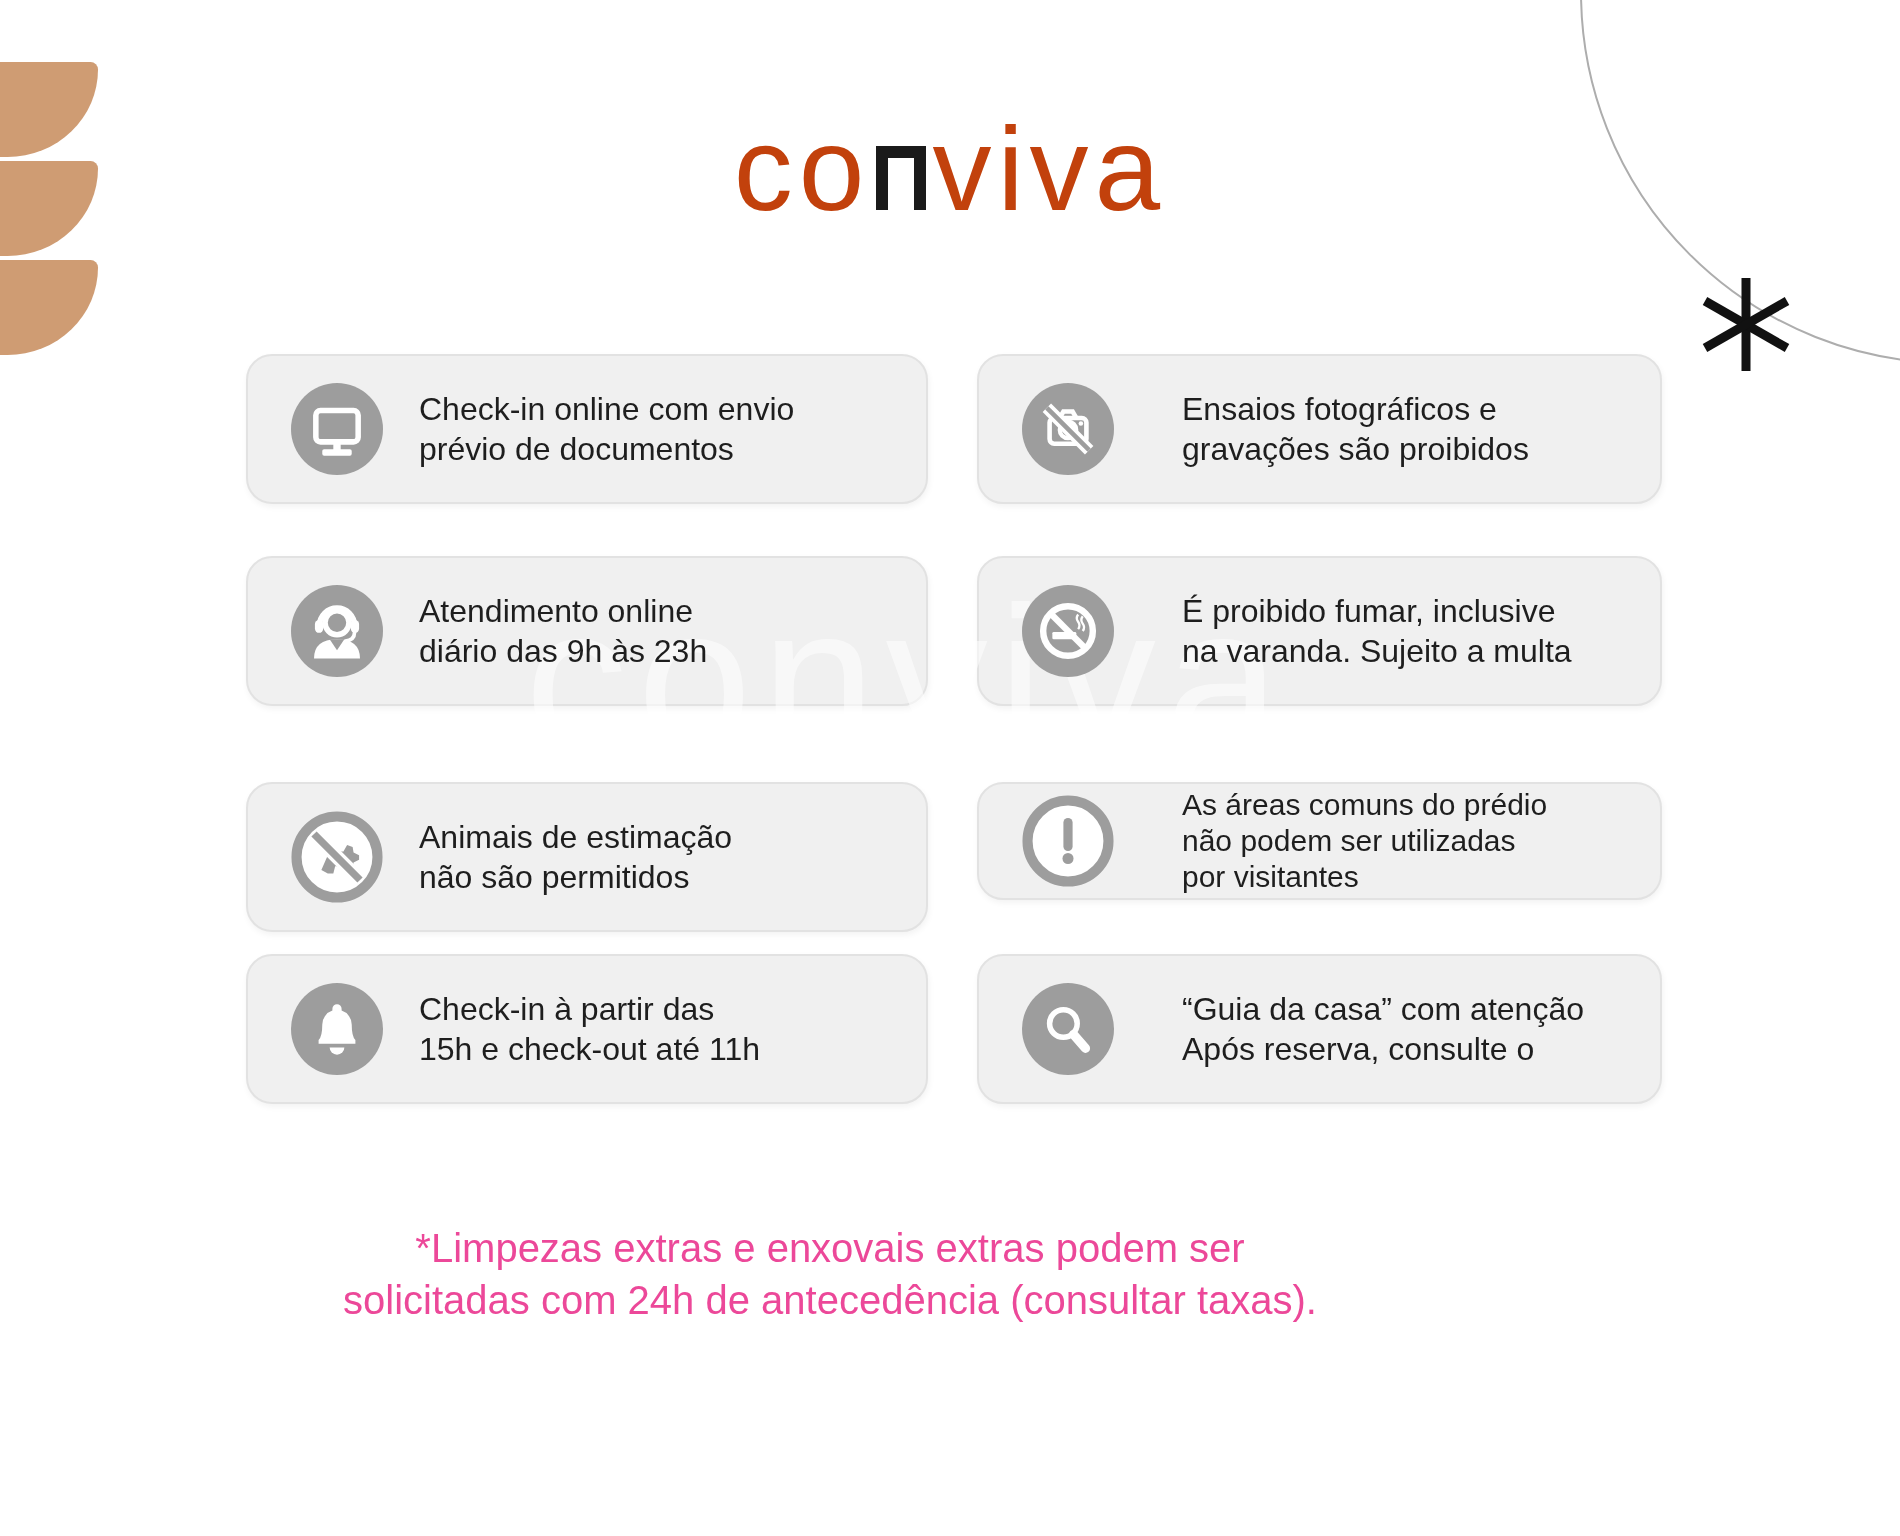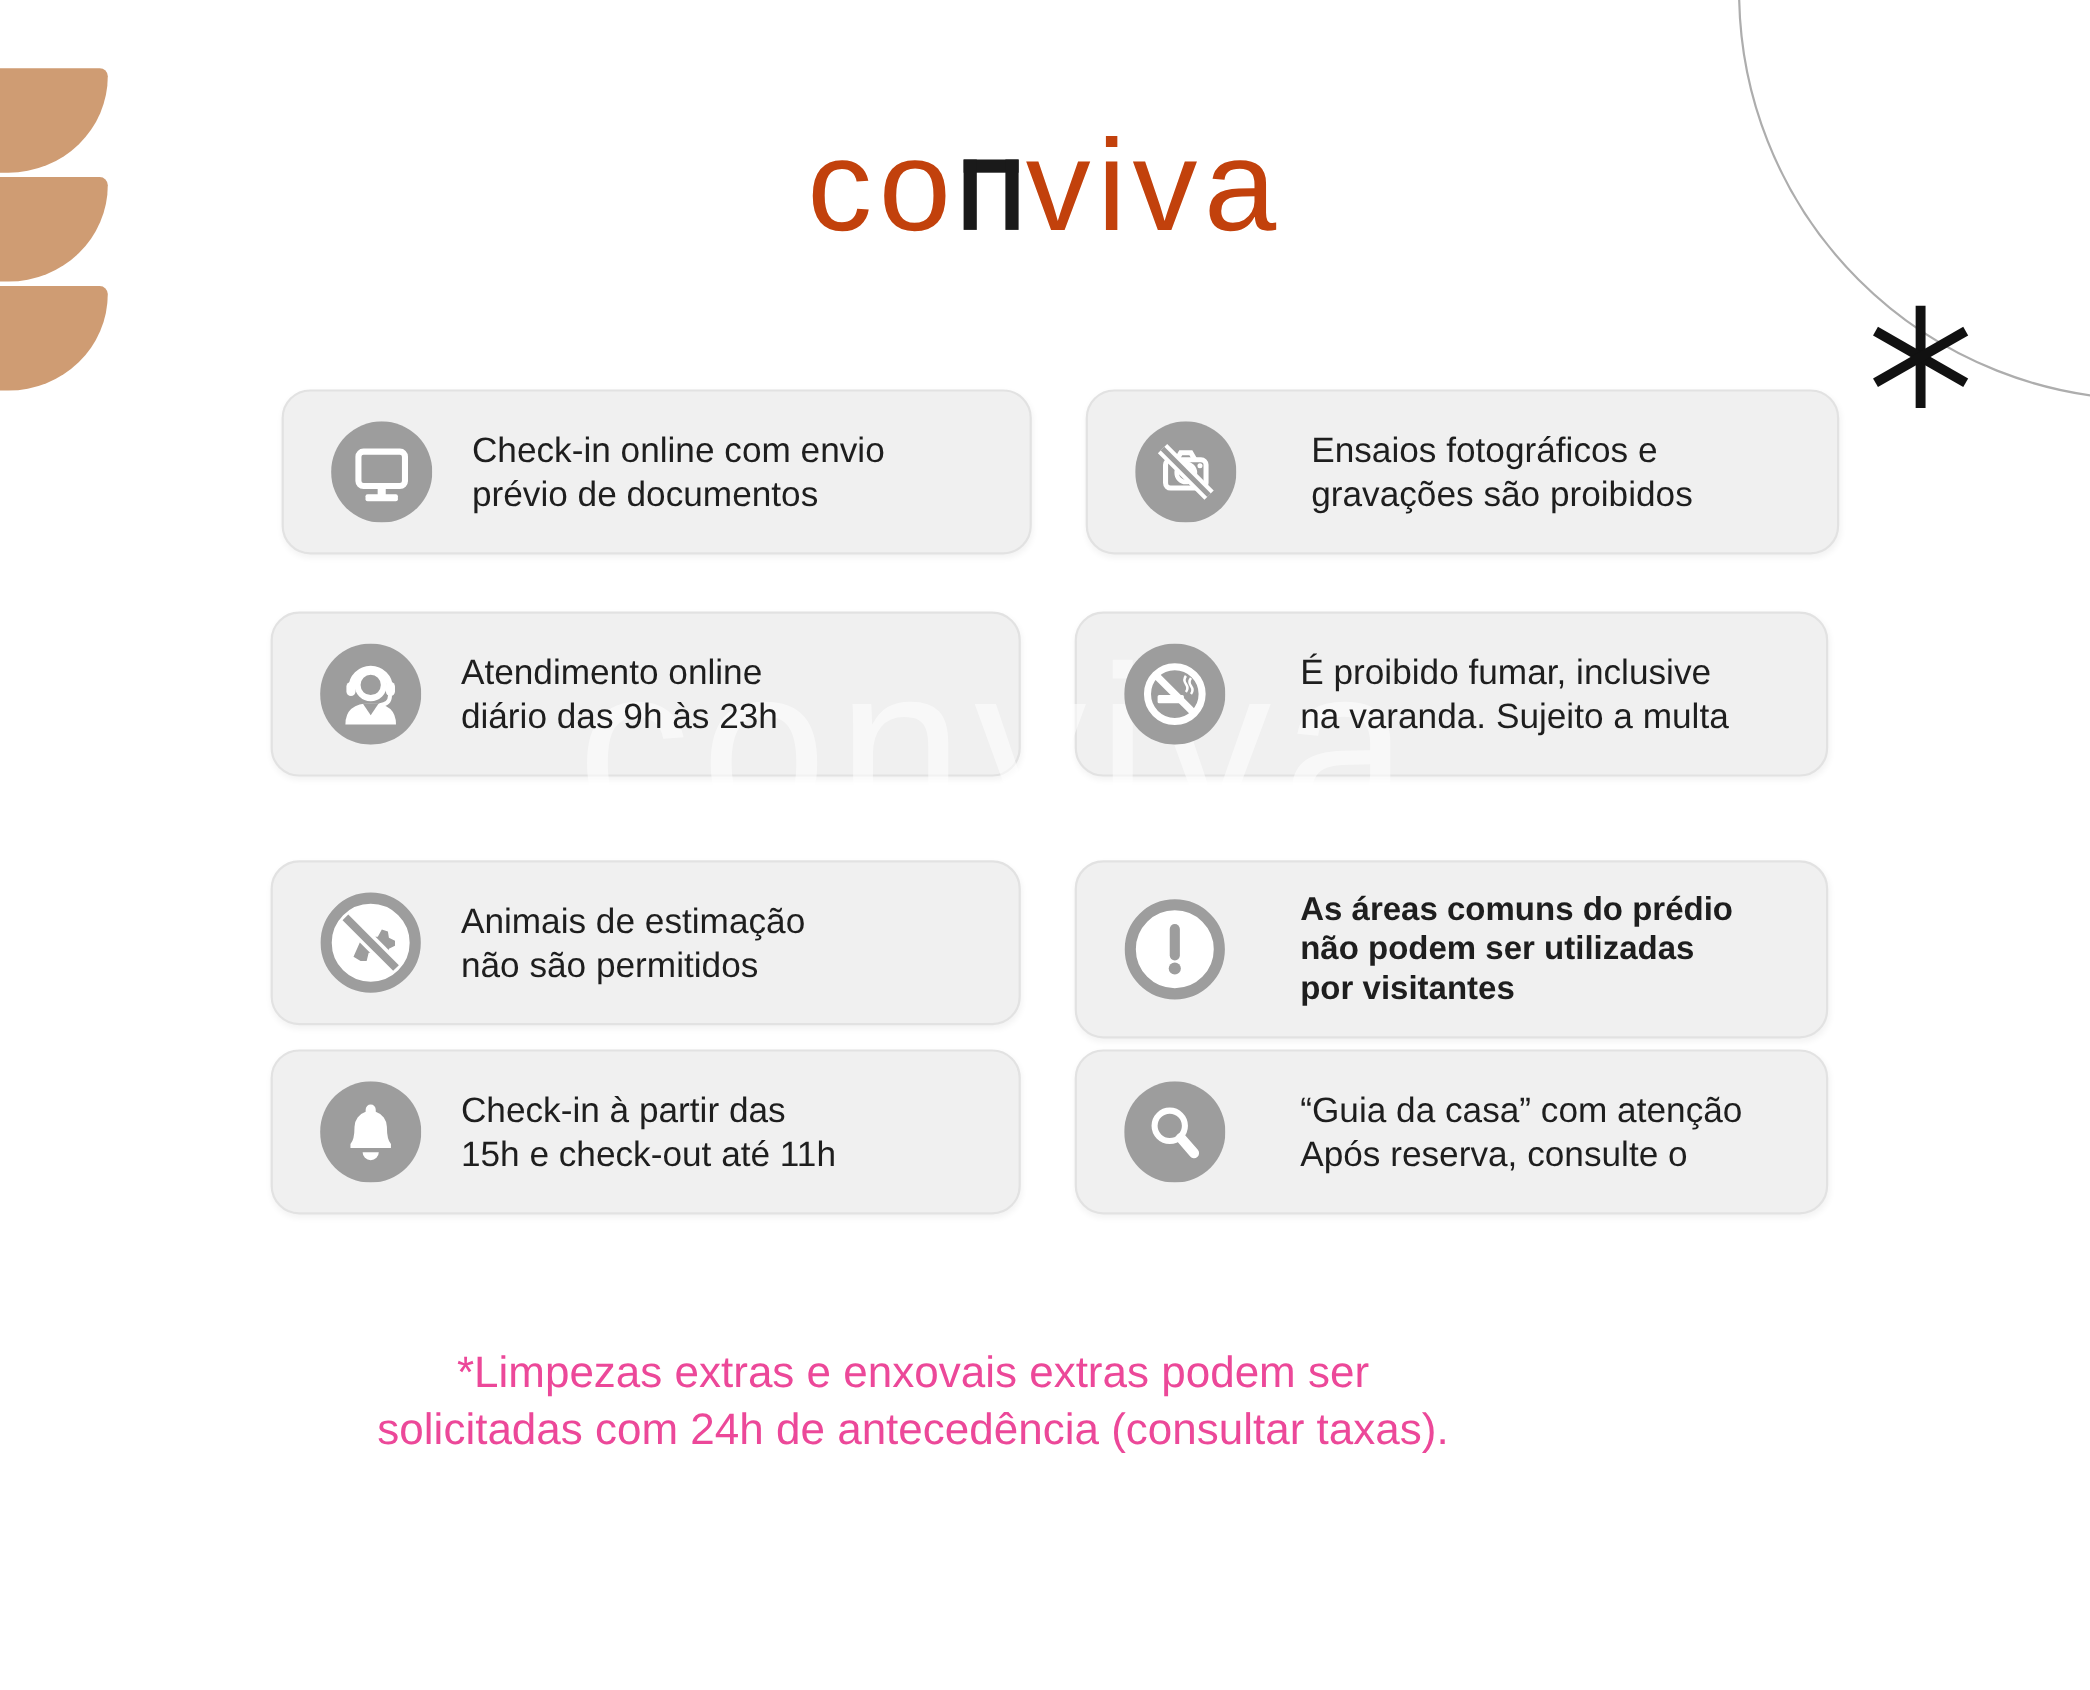--- a/index.html
+++ b/index.html
@@ -43,22 +43,22 @@
   
   .card{
     position:absolute;height:150px;
     background:#F0F0F0;border:2px solid #E2E2E2;border-radius:26px;
     box-shadow:1px 3px 6px rgba(0,0,0,0.05);
     display:flex;align-items:center;box-sizing:border-box;
     padding-left:43px;
   }
   .card.col-left{left:246px;width:682px;}
   .card.col-right{left:977px;width:685px;gap:32px;}
-  .card.row1{top:354px;margin-left:10px;} .card.row2{top:556px;} .card.row3{top:754px;margin-top:28px;} .card.row4{top:954px;}
-  .card.tall{height:162px;font-weight:bold;}
+  .card.row1{top:354px;} .card.row2{top:556px;} .card.row3{top:754px;margin-top:28px;} .card.row4{top:954px;}
+  .card.tall{height:118px;}
   .icon-wrap{
     width:92px;height:92px;flex-shrink:0;
     position:relative;z-index:7;
   }
   .icon-wrap svg{display:block;width:92px;height:92px;}
   .card-text{
     margin-left:36px;position:relative;z-index:7;
     font-size:32px;line-height:40px;color:#1e1e1e;
   }
   .card-text span{display:block;}

